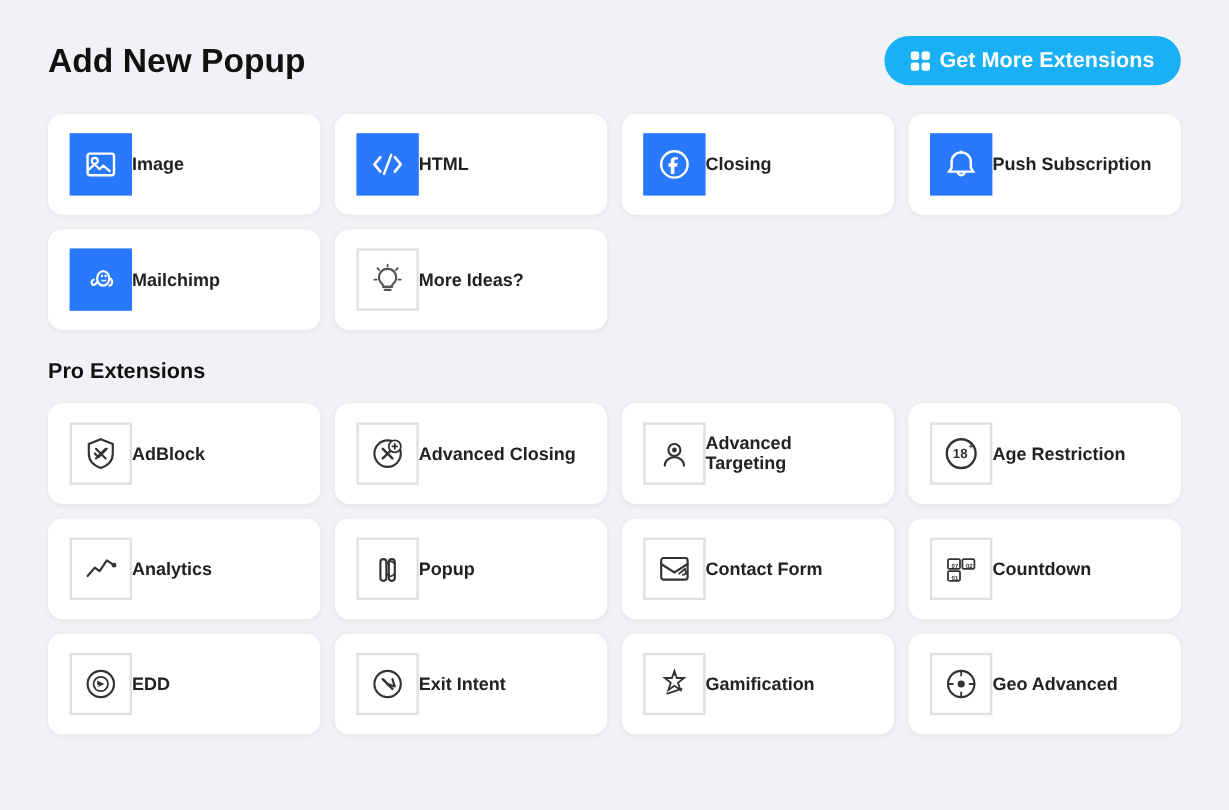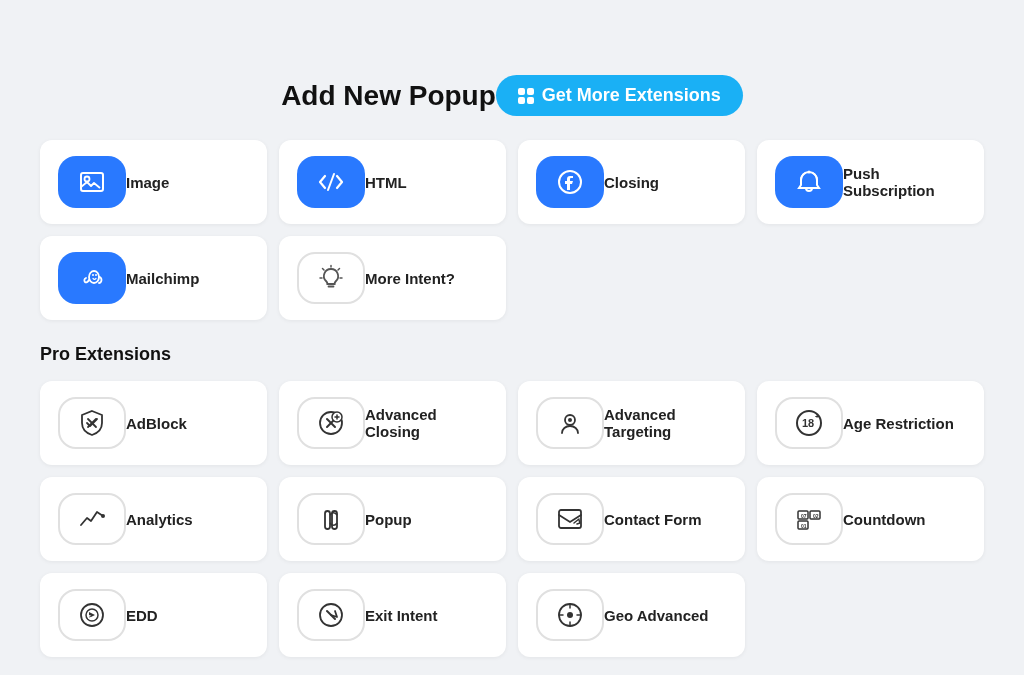--- a/index.html
+++ b/index.html
@@ -5,23 +5,22 @@
     * { box-sizing: border-box; margin: 0; padding: 0; }
     body {
       font-family: -apple-system, BlinkMacSystemFont, 'Segoe UI', sans-serif;
       background: #f0f2f5;
       padding: 30px 40px;
       color: #1a1a2e;
     }
     .page-header {
       display: flex;
       align-items: center;
-      justify-content: center;
+      justify-content: space-between;
       margin-bottom: 24px;
-      margin-top: 45px;
     }
     .page-title {
       font-size: 28px;
       font-weight: 700;
       color: #111;
     }
     .get-more-btn {
       display: flex;
       align-items: center;
       gap: 8px;
@@ -64,23 +63,23 @@
       border-radius: 12px;
       padding: 16px 18px;
       display: flex;
       align-items: center;
       gap: 0;
       cursor: pointer;
       transition: box-shadow 0.15s;
       box-shadow: 0 1px 4px rgba(0,0,0,0.06);
     }
     .card-icon {
-      width: 68px;
+      width: 52px;
       height: 52px;
-      border-radius: 18px;
+      border-radius: 0;
       display: flex;
       align-items: center;
       justify-content: center;
       flex-shrink: 0;
     }
     .card-icon.blue {
       background: #2979ff;
     }
     .card-icon.white-bordered {
       background: white;
@@ -166,21 +165,21 @@
     </div>
     <div class="card">
       <div class="card-icon white-bordered">
         <svg width="28" height="28" viewBox="0 0 28 28" fill="none">
         <path d="M14 5a7 7 0 015 12c-1 1-1.5 2-1.5 3h-7c0-1-.5-2-1.5-3A7 7 0 0114 5z" stroke="#555" stroke-width="1.8" fill="none"></path>
         <path d="M10.5 20h7" stroke="#555" stroke-width="1.8" stroke-linecap="round"></path>
         <path d="M11.5 22.5h5" stroke="#555" stroke-width="1.8" stroke-linecap="round"></path>
         <path d="M14 3V1.5M7 6L5.5 4.5M21 6l1.5-1.5M5 14H3M23 14h2" stroke="#555" stroke-width="1.5" stroke-linecap="round"></path>
       </svg>
       </div>
-      <span class="card-label">More Intent?</span>
+      <span class="card-label">More Ideas?</span>
     </div>
   </div>
 
 <h2 class="section-title">Pro Extensions</h2>
 
 <div class="cards-grid" id="pro-cards-grid">
 <div class="card">
       <div class="card-icon white-bordered">
         <svg width="32" height="32" viewBox="0 0 32 32" fill="none">
         <path d="M16 4l10 4v8c0 6-4 10-10 12C10 26 6 22 6 16V8l10-4z" stroke="#333" stroke-width="1.8" fill="none"></path>
@@ -285,20 +284,30 @@
         <circle cx="16" cy="16" r="11" stroke="#333" stroke-width="1.8" fill="none"></circle>
         <line x1="12" y1="12" x2="20" y2="20" stroke="#333" stroke-width="2" stroke-linecap="round"></line>
         <path d="M20 12l2 6-6-2" stroke="#333" stroke-width="1.8" stroke-linecap="round" stroke-linejoin="round" fill="none"></path>
       </svg>
       </div>
       <span class="card-label">Exit Intent</span>
     </div>
     <div class="card">
       <div class="card-icon white-bordered">
         <svg width="32" height="32" viewBox="0 0 32 32" fill="none">
+        <path d="M16 5l2 6h6l-5 4 2 6-5-3.5L11 21l2-6-5-4h6z" stroke="#333" stroke-width="1.5" fill="none"></path>
+        <path d="M10 24l12-4" stroke="#333" stroke-width="1.5" stroke-linecap="round"></path>
+        <circle cx="16" cy="8" r="1" fill="#333"></circle>
+      </svg>
+      </div>
+      <span class="card-label">Gamification</span>
+    </div>
+    <div class="card">
+      <div class="card-icon white-bordered">
+        <svg width="32" height="32" viewBox="0 0 32 32" fill="none">
         <circle cx="16" cy="16" r="11" stroke="#333" stroke-width="1.8" fill="none"></circle>
         <circle cx="16" cy="16" r="3" fill="#333"></circle>
         <line x1="16" y1="5" x2="16" y2="9" stroke="#333" stroke-width="1.5" stroke-linecap="round"></line>
         <line x1="16" y1="23" x2="16" y2="27" stroke="#333" stroke-width="1.5" stroke-linecap="round"></line>
         <line x1="5" y1="16" x2="9" y2="16" stroke="#333" stroke-width="1.5" stroke-linecap="round"></line>
         <line x1="23" y1="16" x2="27" y2="16" stroke="#333" stroke-width="1.5" stroke-linecap="round"></line>
       </svg>
       </div>
       <span class="card-label">Geo Advanced</span>
     </div>

